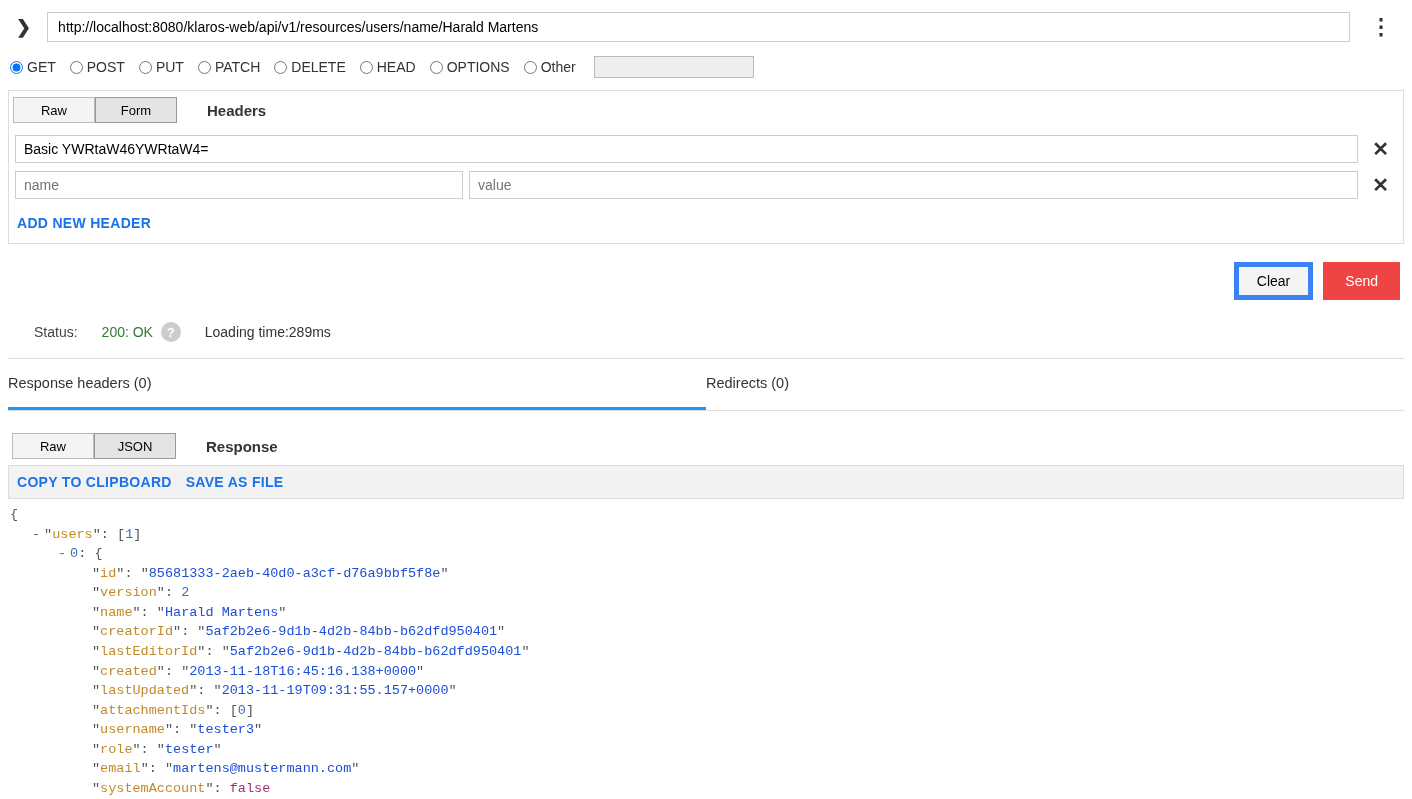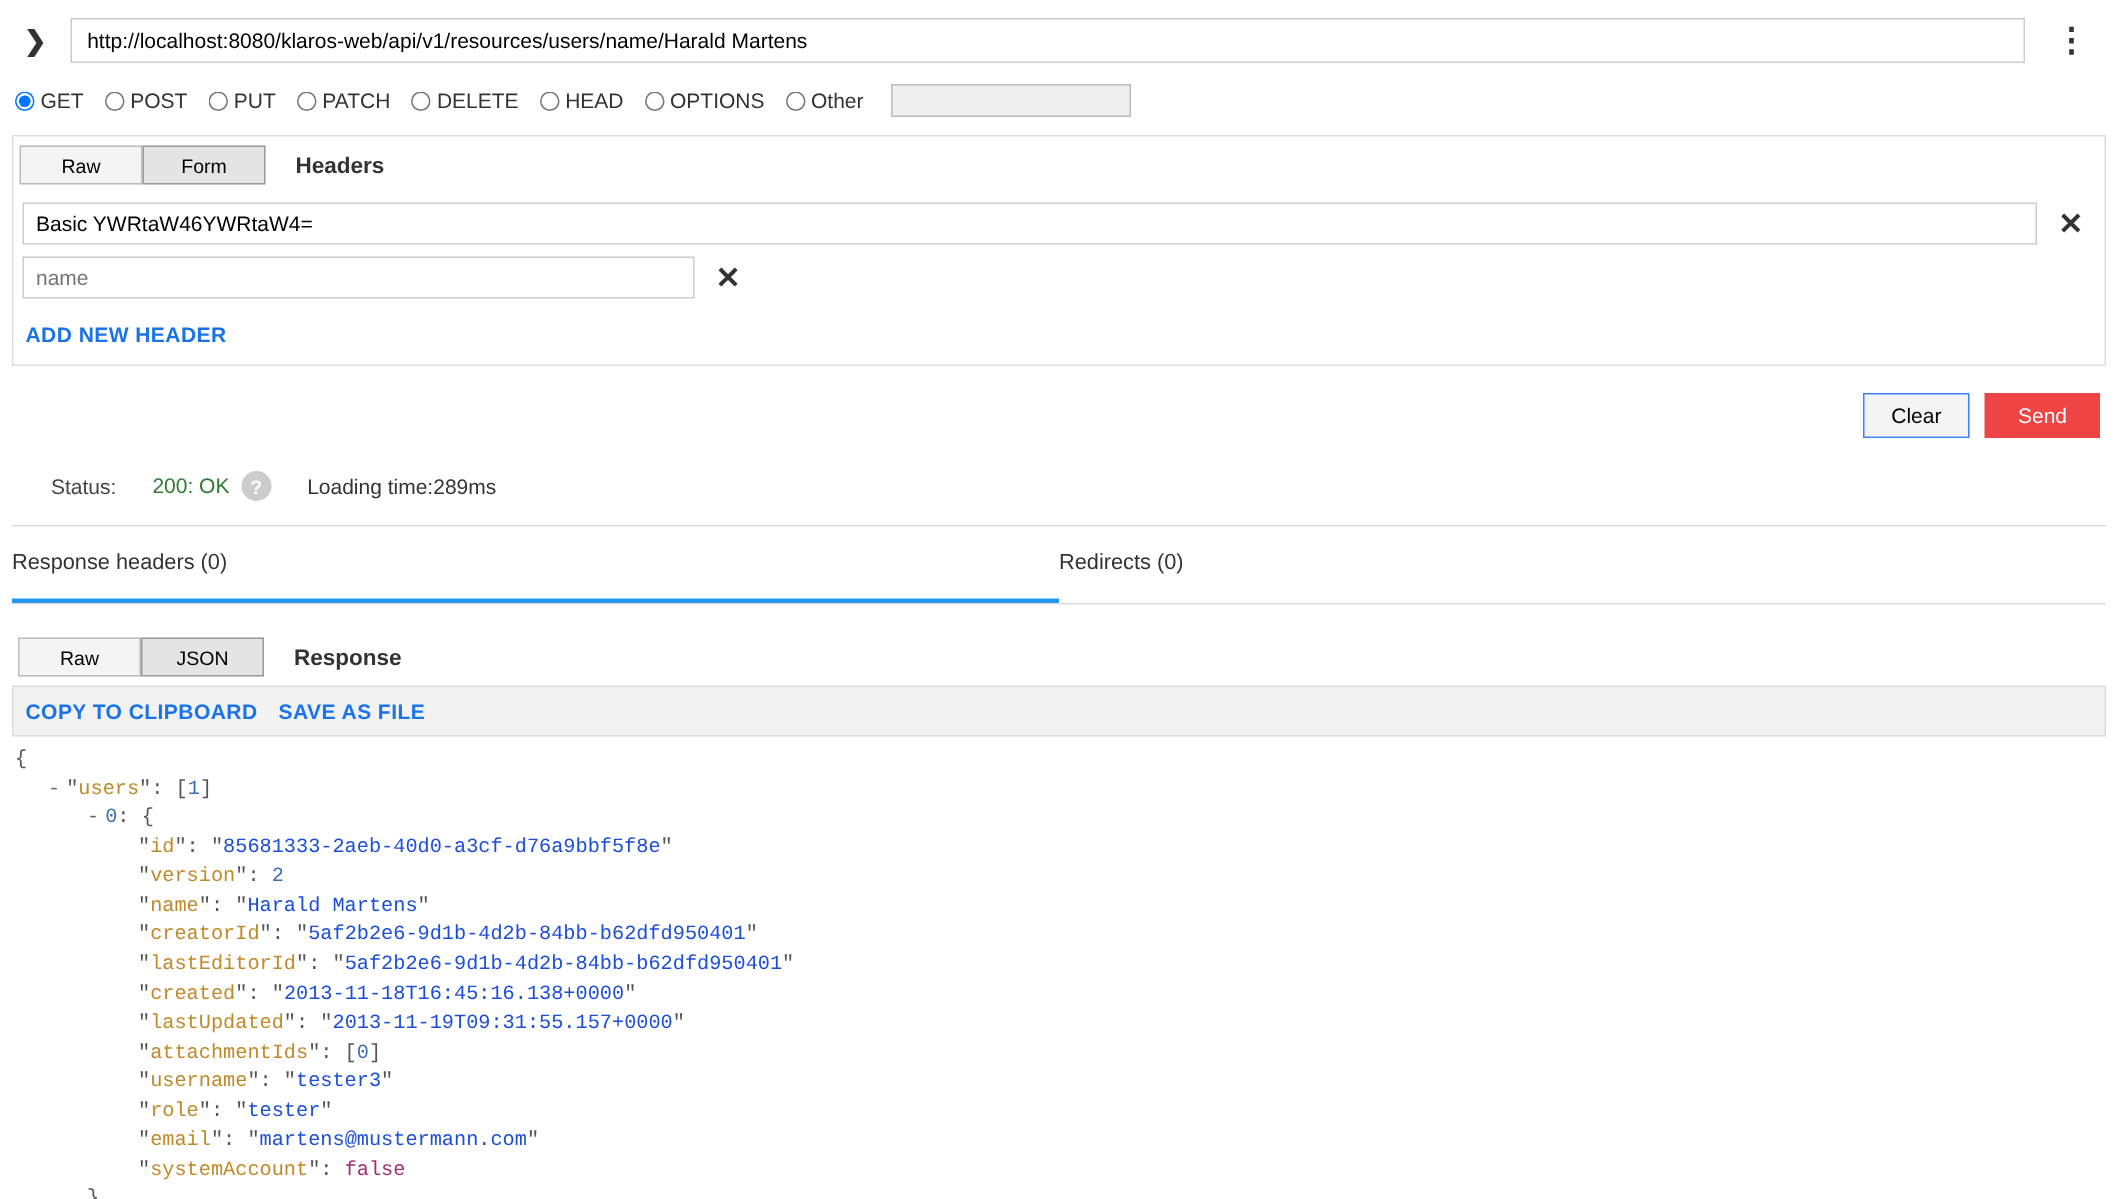--- a/index.html
+++ b/index.html
@@ -9,28 +9,28 @@
 .url-input { flex: 1; height: 30px; border: 1px solid #ccc; padding: 0 10px; font-size: 14px; }
 .more-icon { font-size: 22px; padding: 0 12px; cursor: pointer; font-weight: bold; }
 .methods-row { display: flex; align-items: center; gap: 8px; padding: 4px 2px 12px; }
 .method-item { display: flex; align-items: center; gap: 4px; margin-right: 6px; }
 .method-item input[type=radio] { margin: 0; }
 .other-input { width: 160px; height: 22px; border: 1px solid #bbb; background: #eee; margin-left: 4px; }
 .section-box { border: 1px solid #ddd; padding: 0; }
 .tabs-row { display: flex; align-items: center; padding: 6px 4px 8px; }
 .tab-btn { min-width: 82px; height: 26px; border: 1px solid #bbb; background: #f4f4f4; cursor: pointer; font-size: 13px; }
 .tab-btn.active { background: #e4e4e4; border-color: #999; }
-.section-label { font-weight: bold; margin-left: 20px; font-size: 15px; }
+.section-label { font-weight: bold; margin-left: 30px; font-size: 15px; }
 .header-row { display: flex; align-items: center; gap: 6px; padding: 4px 6px; }
 .header-name { width: 448px; height: 28px; border: 1px solid #ccc; padding: 0 8px; font-size: 14px; }
 .header-value { flex: 1; height: 28px; border: 1px solid #ccc; padding: 0 8px; font-size: 14px; }
 .close-x { font-size: 20px; padding: 0 8px; cursor: pointer; font-weight: bold; }
 .add-link { color: #1a73e8; font-weight: 600; padding: 12px 8px; display: inline-block; cursor: pointer; letter-spacing: 0.3px; font-size: 14px; }
 .actions-row { display: flex; justify-content: flex-end; gap: 10px; padding: 18px 4px; }
-.btn-clear { border: 1px solid #3b82f6; background: #f4f4f4; padding: 6px 18px; cursor: pointer; font-size: 14px; }
+.btn-clear { border: 5px solid #3b82f6; background: #f4f4f4; padding: 6px 18px; cursor: pointer; font-size: 14px; }
 .btn-send { border: none; background: #ef4444; color: #fff; padding: 6px 22px; cursor: pointer; font-size: 14px; }
 .status-row { display: flex; align-items: center; gap: 24px; padding: 4px 26px 16px; border-bottom: 1px solid #ddd; }
 .status-label { color: #444; }
 .status-code { color: #2e7d32; font-weight: 500; }
 .help-badge { display: inline-flex; width: 20px; height: 20px; border-radius: 50%; background: #ccc; color: #fff; align-items: center; justify-content: center; font-size: 13px; font-weight: bold; }
 .loading-text { color: #333; }
 .resp-tabs { display: flex; border-bottom: 1px solid #ddd; }
 .resp-tab { flex: 1; padding: 16px 0; cursor: pointer; font-size: 14.5px; }
 .resp-tab.activeTab { border-bottom: 3px solid #2196f3; }
 .resp-tabs-row2 { display: flex; align-items: center; padding: 8px 4px 6px; margin-top: 14px; }
@@ -99,20 +99,21 @@
     <span class="section-label">Headers</span>
   </div>
 
   <div class="header-row">
     <input class="header-value" type="text" value="Basic YWRtaW46YWRtaW4=" style="">
     <span class="close-x">✕</span>
   </div>
 
   <div class="header-row">
     <input class="header-name" type="text" placeholder="name" style="">
+    <input class="header-value" type="text" placeholder="value" style="">
     <span class="close-x">✕</span>
   </div>
 
   <span class="add-link">ADD NEW HEADER</span>
 </div>
 
 <div class="actions-row">
   <button class="btn-clear">Clear</button>
   <button class="btn-send">Send</button>
 </div>

